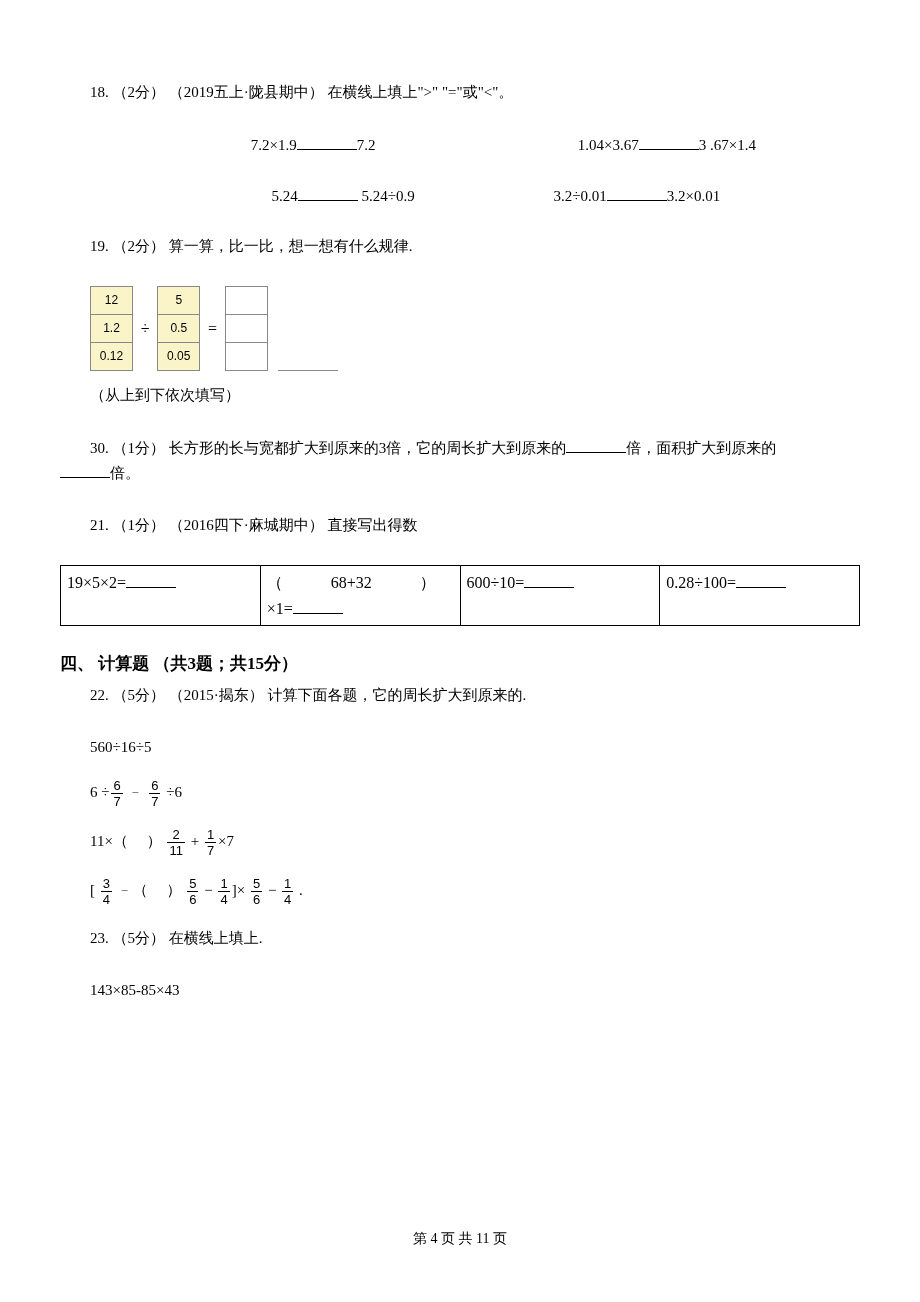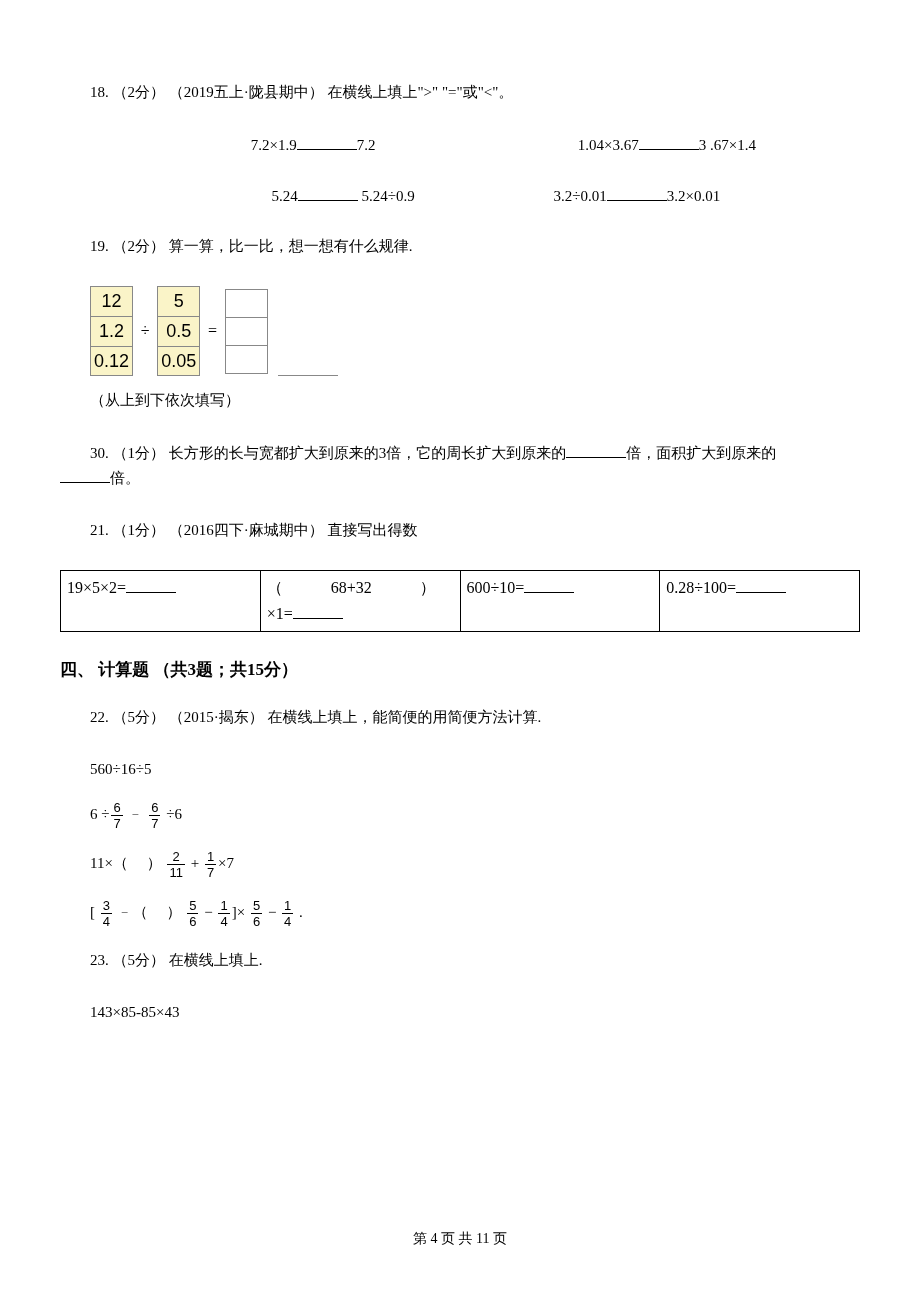--- a/index.html
+++ b/index.html
@@ -16,29 +16,29 @@
     }
     .q { margin-bottom: 28px; text-indent: 2em; }
     .q-noindent { margin-bottom: 28px; }
     .blank { display: inline-block; border-bottom: 1px solid #000; min-width: 60px; height: 1.2em; vertical-align: baseline; }
     .blank-sm { display: inline-block; border-bottom: 1px solid #000; min-width: 50px; height: 1.1em; vertical-align: baseline; }
     .row-exp { margin-bottom: 26px; text-indent: 2em; text-align: center; }
     .exp-pair { display: inline-block; width: 350px; }
     
     .q19-img { margin: 18px 0 12px 2em; }
     .q19-table { border-collapse: collapse; display: inline-block; vertical-align: middle; }
-    .q19-table td { border: 1px solid #888; width: 42px; height: 28px; text-align: center; font-size: 18px; font-family: Arial, sans-serif; }
+    .q19-table td { border: 1px solid #888; width: 42px; height: 28px; text-align: center; font-size: 12px; font-family: Arial, sans-serif; }
     .q19-yellow { background: #faf4c8; }
     .q19-op { display: inline-block; vertical-align: middle; font-size: 16px; margin: 0 4px; }
     .q19-rule { display: inline-block; border-bottom: 1px solid #888; width: 60px; margin-left: 6px; vertical-align: bottom; }
     
     .q21-table { width: 100%; border-collapse: collapse; margin-top: 10px; margin-bottom: 24px; }
     .q21-table td { border: 1px solid #000; padding: 4px 6px; vertical-align: top; font-size: 16px; height: 54px; width: 25%; }
     
-    .section-head { font-weight: bold; font-size: 17px; margin: 8px 0 22px 0; }
+    .section-head { font-weight: bold; font-size: 17px; margin: 8px 0 6px 0; }
     
     .frac { display: inline-block; vertical-align: middle; text-align: center; font-size: 13px; line-height: 1; font-family: Arial, sans-serif; margin: 0 2px; }
     .frac .n { display: block; border-bottom: 1px solid #000; padding: 0 2px 1px 2px; }
     .frac .d { display: block; padding: 1px 2px 0 2px; }
     
     .footer { position: absolute; bottom: 52px; width: 800px; left: 60px; text-align: center; font-size: 14px; }
     .eq-line { margin: 19px 0 20px 2em; }
   </style>
 </head>
 <body>
@@ -137,21 +137,21 @@
   </tr>
 </tbody>
   </table>
 
 <div class="section-head">四、 计算题 （共3题；共15分）</div>
 
 <div class="q">
   <span>22.</span>
   <span>（5分）</span>
   <span>（2015·揭东）</span>
-  <span>在横线上填上，能简便的用简便方法计算.</span>
+  <span>计算下面各题，它的周长扩大到原来的.</span>
 </div>
 <div class="eq-line">560÷16÷5</div>
 <div class="eq-line">
   <span>6 ÷</span><span class="frac"><span class="n">6</span><span class="d">7</span></span>
   <span> ﹣ </span><span class="frac"><span class="n">6</span><span class="d">7</span></span>
   <span> ÷6</span>
 </div>
 <div class="eq-line">
   <span>11×（　 ）</span>
   <span class="frac"><span class="n">2</span><span class="d">11</span></span> + <span class="frac"><span class="n">1</span><span class="d">7</span></span><span>×7</span>

